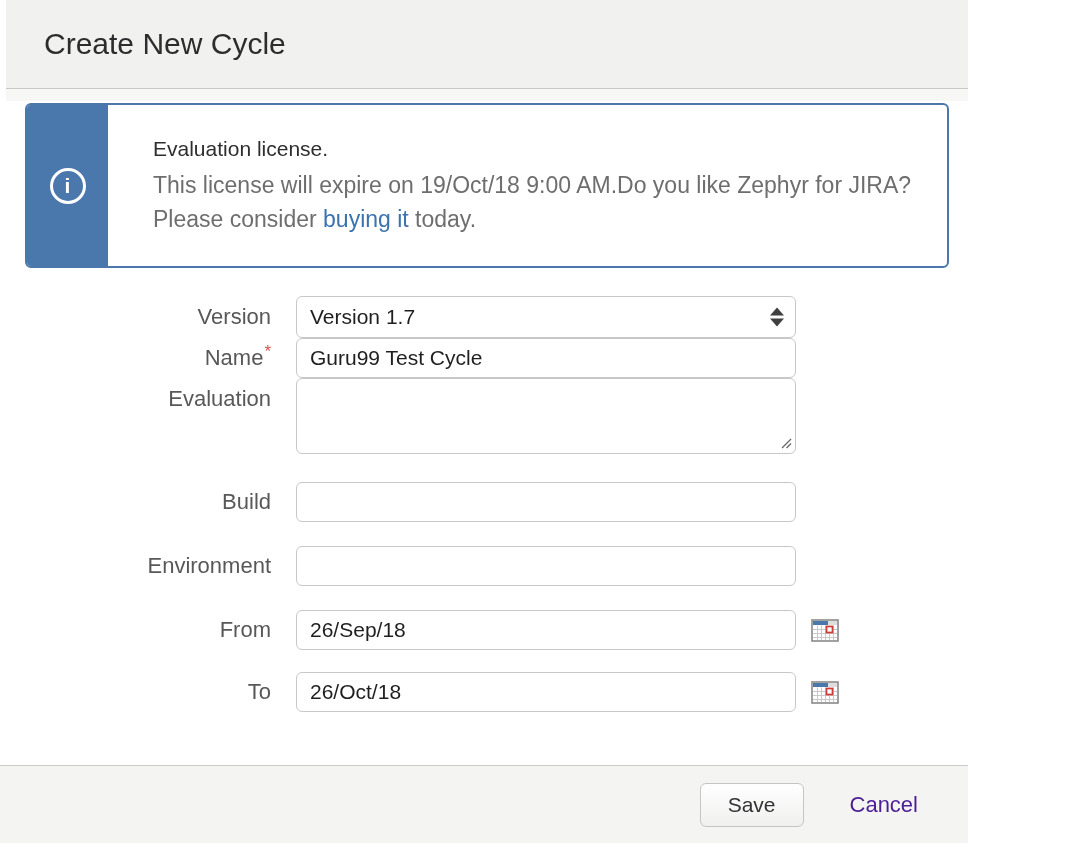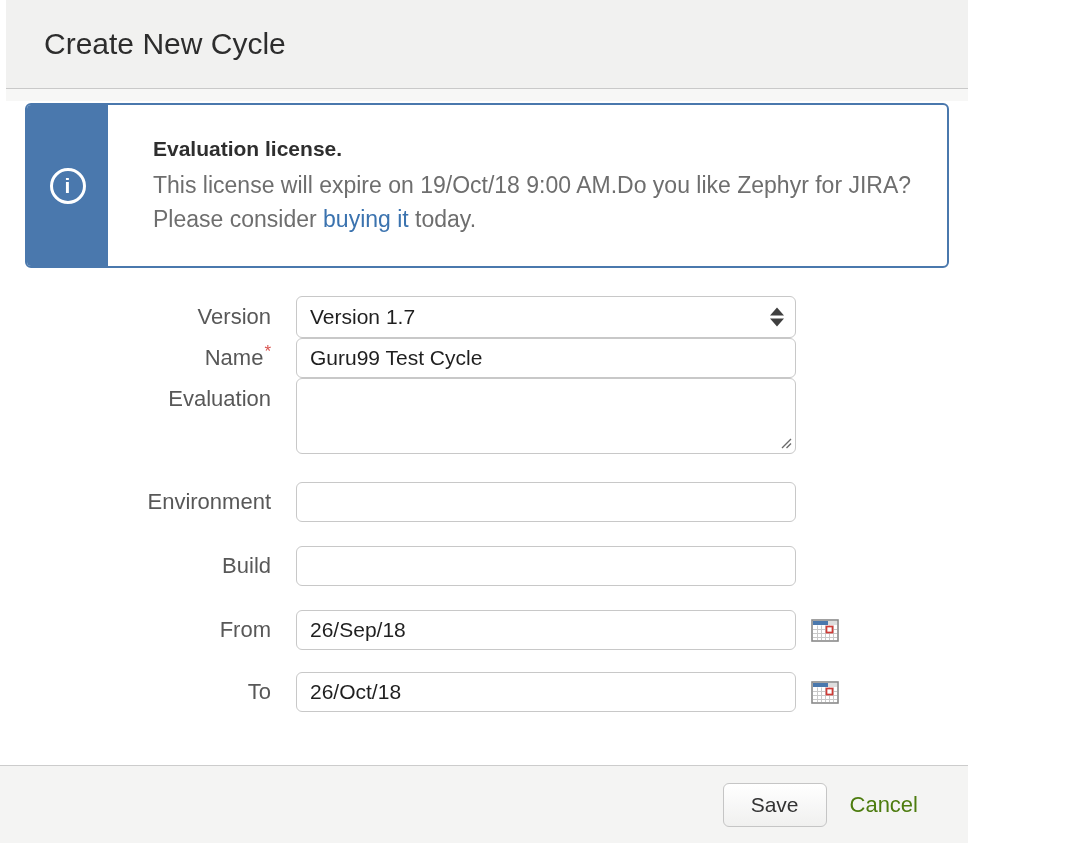--- a/index.html
+++ b/index.html
@@ -16,21 +16,21 @@
 
   
   .banner { margin:2px 19px 0 19px; height:165px; border:2px solid #4a78ad; border-radius:6px;
             display:flex; overflow:hidden; background:#fff; }
   .banner-strip { width:81px; background:#4a78ad; flex-shrink:0;
                   display:flex; align-items:center; justify-content:center; }
   .info-icon { width:36px; height:36px; border:3px solid #fff; border-radius:50%;
                color:#fff; font-weight:700; font-size:21px; line-height:1;
                display:flex; align-items:center; justify-content:center; }
   .banner-content { padding:31px 20px 0 45px; }
-  .banner-title { font-size:21px; font-weight:700; color:#2e2e2e; line-height:26px; margin-bottom:6px; }
+  .banner-title { font-size:21px; font-weight:400; color:#2e2e2e; line-height:26px; margin-bottom:6px; }
   .banner-text { font-size:23px; color:#6e6e6e; line-height:34px; }
   .banner-link { color:#3b73af; text-decoration:none; cursor:pointer; }
 
   
   .form { padding-top:28px; }
   .form-row { display:flex; align-items:center; }
   .form-row.row-description { align-items:flex-start; margin-bottom:28px; }
   .form-row.row-description .form-label { padding-top:8px; }
   .form-row.row-build, .form-row.row-environment { margin-bottom:24px; }
   .form-row.row-from { margin-bottom:22px; }
@@ -62,21 +62,21 @@
                      cursor:pointer; line-height:0; }
 
   
   .dialog-footer { position:absolute; left:0; right:0; bottom:0; height:78px;
                    background:#f4f4f3; border-top:1px solid #cccccc;
                    display:flex; align-items:center; justify-content:flex-end;
                    padding-right:50px; }
   .save-button { font-family:Liberation Sans, sans-serif; font-size:21px; color:#333;
                  background:linear-gradient(#ffffff,#f0f0ef); border:1px solid #c5c5c5;
                  border-radius:6px; padding:9px 27px; cursor:pointer; }
-  .cancel-link { font-size:22px; color:#4d7c0f; text-decoration:none; margin-left:23px; cursor:pointer; }
+  .cancel-link { font-size:22px; color:#4c1d95; text-decoration:none; margin-left:46px; cursor:pointer; }
 </style>
 </head>
 <body>
 
 <div class="dialog">
 
   <div class="dialog-header">
     <span class="dialog-title">Create New Cycle</span>
   </div>
   <div class="header-shadow"></div>
@@ -117,27 +117,27 @@
       <div class="textarea-wrap">
         <textarea class="textarea-box" style=""></textarea>
         <span class="resize-handle">
           <svg width="13" height="13" viewBox="0 0 13 13">
             <path d="M3 12 L12 3 M7.5 12 L12 7.5" stroke="#6b6b6b" stroke-width="1.4" fill="none"></path>
           </svg>
         </span>
       </div>
     </div>
 
-    <div class="form-row row-environment">
-      <label class="form-label">Environment</label>
+    <div class="form-row row-build">
+      <label class="form-label">Build</label>
       <input class="field" type="text" value="" style="">
     </div>
 
-    <div class="form-row row-build">
-      <label class="form-label">Build</label>
+    <div class="form-row row-environment">
+      <label class="form-label">Environment</label>
       <input class="field" type="text" value="" style="">
     </div>
 
     <div class="form-row row-from">
       <label class="form-label">From</label>
       <input class="field" type="text" value="26/Sep/18" style="">
       <button class="calendar-button">
         <svg width="28" height="23" viewBox="0 0 28 23">
           <rect x="1" y="1" width="26" height="21" fill="#ffffff" stroke="#8a8a8a" stroke-width="1.6"></rect>
           <rect x="2" y="2" width="15" height="4" fill="#4a78ad"></rect>

